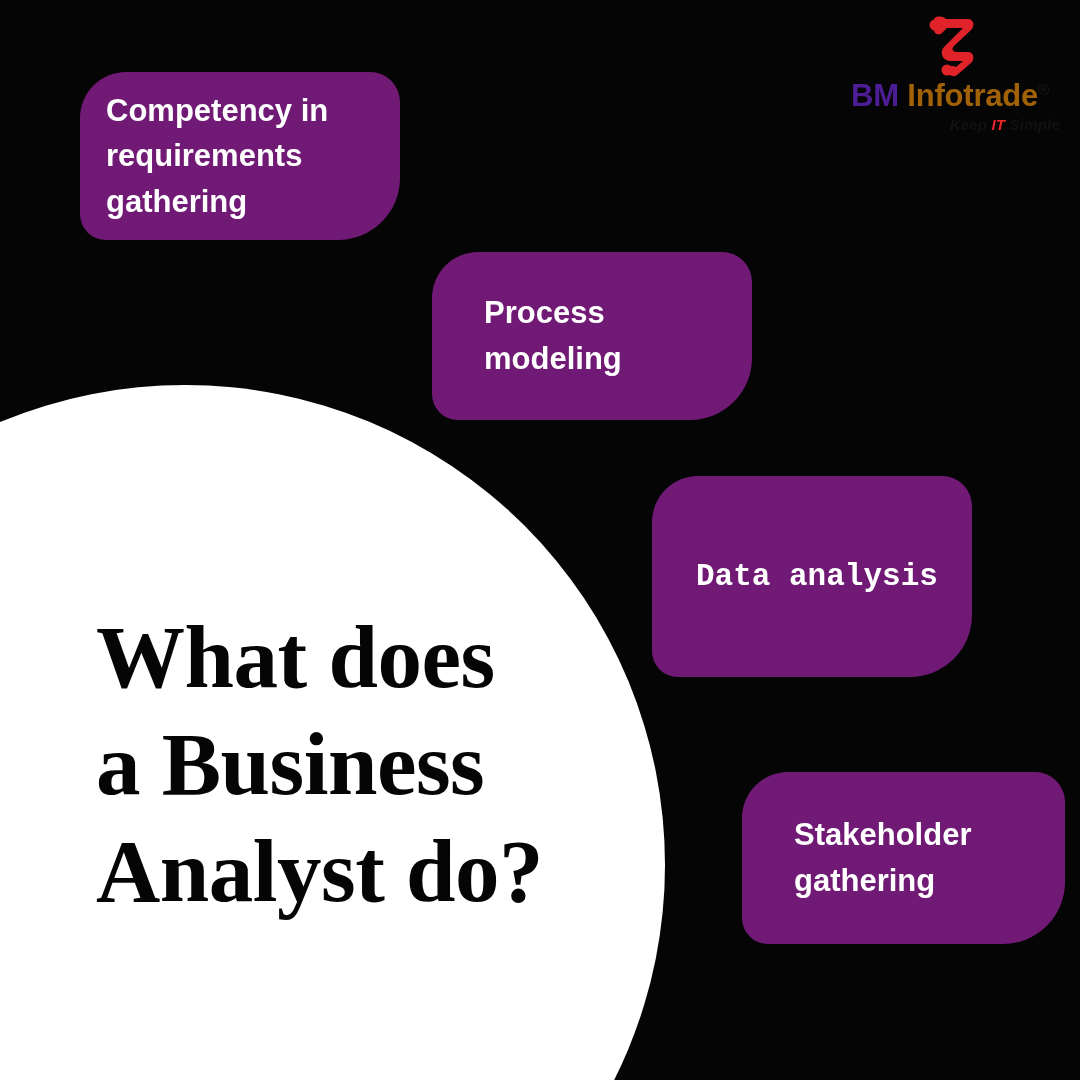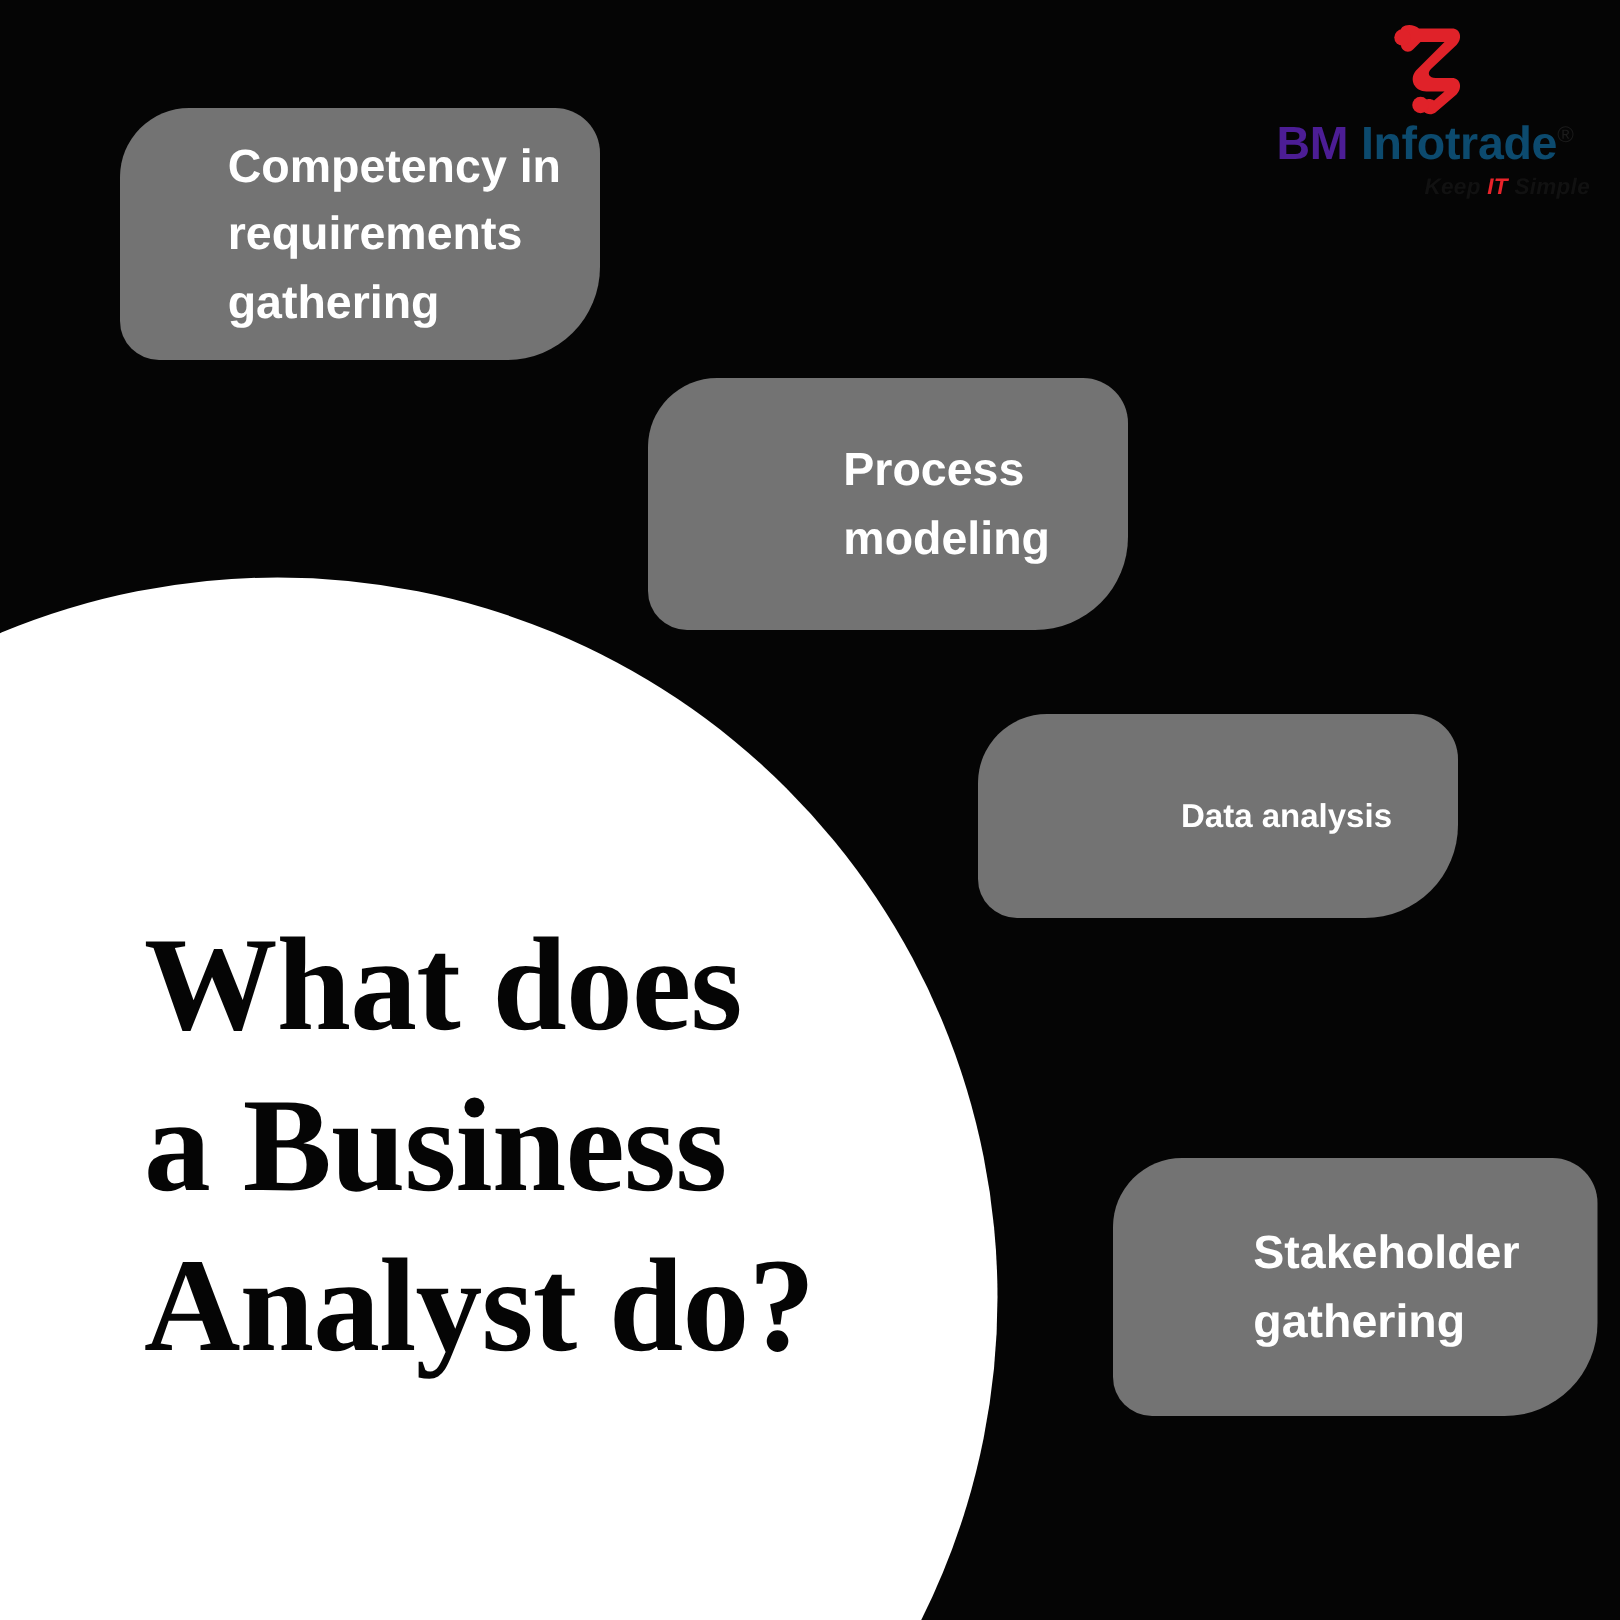--- a/index.html
+++ b/index.html
@@ -54,21 +54,21 @@
     position: relative;
     display: block;
     margin-top: 2px;
     font-size: 31px;
     font-weight: bold;
     letter-spacing: -0.2px;
     line-height: 1.05;
     white-space: nowrap;
   }
   .logo-bm { color: #4c1d95; }
-  .logo-info { color: #0c4a6e; }
+  .logo-info { color: #a16207; }
   .logo-reg {
     color: #1b1b1b;
     font-size: 15px;
     vertical-align: super;
     font-weight: normal;
   }
   .logo-tagline {
     display: block;
     margin-top: 3px;
     margin-right: 6px;
@@ -93,29 +93,28 @@
     line-height: 1.20;
     color: #050505;
     letter-spacing: -0.5px;
     margin-left: 40px;
   }
   .headline .hl-line { display: block; white-space: nowrap; }
 
   
   .card {
     position: absolute;
-    background: #737373;
+    background: #701a75;
     color: #ffffff;
     font-family: "Liberation Sans", sans-serif;
     font-weight: bold;
     box-sizing: border-box;
     display: flex;
     flex-direction: column;
     justify-content: center;
-    align-items: flex-end;
   }
   .card-text { display: block; }
   .card-text .cl { display: block; white-space: nowrap; }
 
   #card-1 {
     left: 80px;  top: 72px;
     width: 320px; height: 168px;
     border-radius: 46px 30px 62px 26px;
     padding: 0 26px;
     font-size: 31px;
@@ -124,25 +123,26 @@
   #card-2 {
     left: 432px; top: 252px;
     width: 320px; height: 168px;
     border-radius: 46px 30px 62px 26px;
     padding: 0 52px;
     font-size: 31px;
     line-height: 1.47;
   }
   #card-3 {
     left: 652px; top: 476px;
-    width: 320px; height: 136px;
+    width: 320px; height: 201px;
     border-radius: 46px 30px 62px 26px;
     padding: 0 44px;
-    font-size: 22px;
-    line-height: 1.47;
+    font-size: 31px;
+    line-height: 1.47;
+    font-family: Liberation Mono, monospace;
   }
   #card-4 {
     left: 742px; top: 772px;
     width: 323px; height: 172px;
     border-radius: 46px 30px 62px 26px;
     padding: 0 52px;
     font-size: 31px;
     line-height: 1.47;
   }
 </style>

